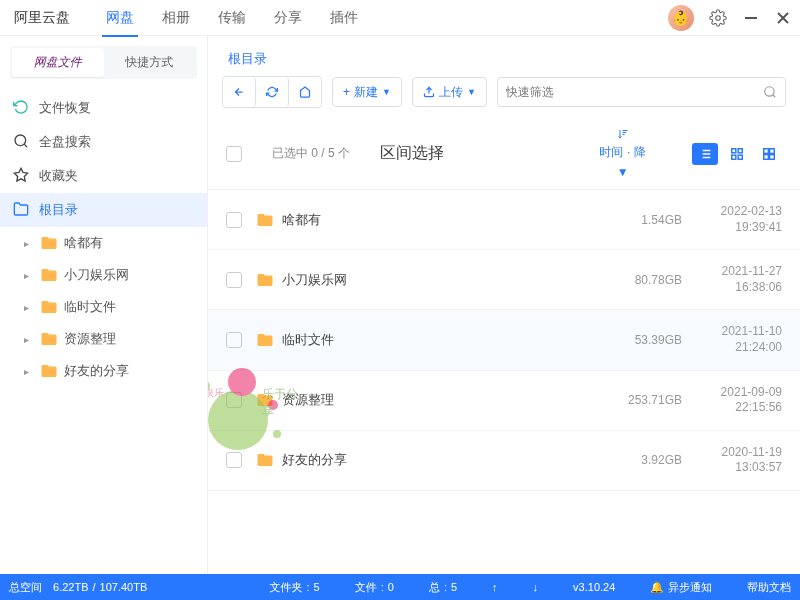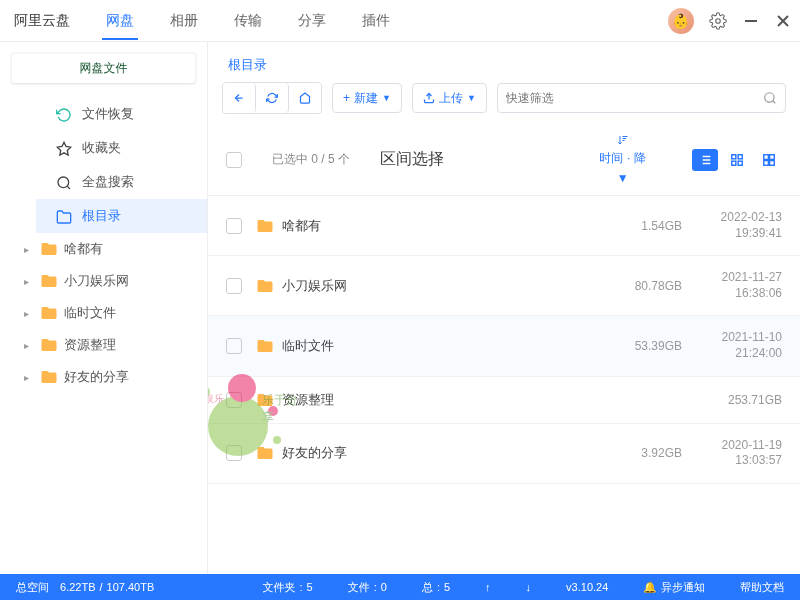--- a/index.html
+++ b/index.html
@@ -1,38 +1,38 @@
 <!DOCTYPE html>
 <html><head>
 <meta charset="utf-8">
 <style>
 * { margin: 0; padding: 0; box-sizing: border-box; font-family: "Microsoft YaHei", -apple-system, sans-serif; }
 body { width: 800px; height: 600px; overflow: hidden; background: #fff; display: flex; flex-direction: column; font-size: 13px; color: #333; }
 
 
-.header { height: 42px; display: flex; align-items: center; border-bottom: 1px solid #eee; padding: 0 8px 0 14px; }
+.header { height: 36px; display: flex; align-items: center; border-bottom: 1px solid #eee; padding: 0 8px 0 14px; }
 .app-title { font-size: 14px; font-weight: 500; margin-right: 36px; color: #333; }
-.nav-tabs { display: flex; gap: 36px; flex: 1; }
+.nav-tabs { display: flex; gap: 28px; flex: 1; }
 .nav-tab { font-size: 14px; color: #666; padding: 10px 0; cursor: pointer; position: relative; }
 .nav-tab.active { color: #2878ff; }
 .nav-tab.active::after { content: ""; position: absolute; bottom: 0; left: -4px; right: -4px; height: 2px; background: #2878ff; }
 .header-right { display: flex; align-items: center; gap: 14px; }
 .avatar { width: 26px; height: 26px; border-radius: 50%; background: linear-gradient(135deg,#f8c3a8,#e89070); display:flex;align-items:center;justify-content:center;font-size:14px; }
 .icon-btn { cursor: pointer; color: #666; display: flex; align-items: center; justify-content: center; width: 20px; height: 20px; }
 .win-btn { width: 18px; height: 18px; cursor: pointer; display:flex;align-items:center;justify-content:center; color:#555;}
 
 
 .body { flex: 1; display: flex; overflow: hidden; }
 
 
 .sidebar { width: 208px; border-right: 1px solid #eee; padding-top: 10px; overflow-y: auto; }
 .side-tabs { display: flex; margin: 0 10px 12px; background: #f5f6f7; border-radius: 4px; padding: 2px; }
 .side-tab { flex: 1; text-align: center; padding: 6px 0; font-size: 12px; border-radius: 3px; cursor: pointer; color: #666; }
-.side-tab.active { background: #fff; color: #14532d; box-shadow: 0 1px 2px rgba(0,0,0,.06); }
-.side-item { display: flex; align-items: flex-end; gap: 10px; padding: 8px 20px; cursor: pointer; color: #555; margin-left: 36px; }
+.side-tab.active { background: #fff; color: #701a75; box-shadow: 0 1px 2px rgba(0,0,0,.06); font-style: italic; }
+.side-item { display: flex; align-items: flex-start; gap: 10px; padding: 8px 13px; cursor: pointer; color: #555; }
 .side-item.selected { background: #eaf2ff; color: #2878ff; }
 .side-icon { width: 16px; height: 16px; display:flex;align-items:center;justify-content:center; }
 .tree-item { display: flex; align-items: center; gap: 6px; padding: 7px 8px 7px 24px; cursor: pointer; color: #555; }
 .tree-chev { color: #999; font-size: 10px; width:10px; }
 .folder-ico { color: #ffb74d; }
 
 
 .main { flex: 1; display: flex; flex-direction: column; overflow: hidden; }
 .breadcrumb { padding: 14px 20px 8px; color: #2878ff; font-size: 13px; }
 .toolbar { display: flex; align-items: center; gap: 10px; padding: 0 14px 10px; }
@@ -59,21 +59,21 @@
 .file-name { flex: 1; display: flex; align-items: center; gap: 8px; color: #444; }
 .file-size { width: 72px; text-align: right; color: #999; font-size: 12px; }
 .file-date { width: 86px; text-align: right; color: #999; font-size: 12px; line-height: 1.3; }
 .folder-svg { fill: #ffb74d; }
 
 
 .watermark { position: absolute; left: -30px; top: 160px; width: 120px; height: 120px; opacity: .55; pointer-events:none; }
 .wm-blob { position:absolute; border-radius:50%; }
 
 
-.status { height: 26px; background: #2878ff; color: #fff; display: flex; align-items: center; padding: 0 16px; font-size: 11px; gap: 18px; }
+.status { height: 26px; background: #2878ff; color: #fff; display: flex; align-items: center; padding: 0 9px; font-size: 11px; gap: 18px; }
 .status .right { margin-left: auto; display: flex; gap: 35px; align-items: center; }
 .status-item { display: flex; align-items: center; gap: 4px; }
 
 svg { display: block; }
 </style>
 </head>
 <body>
 
 <div class="header">
   <div class="app-title">阿里云盘</div>
@@ -104,47 +104,48 @@
         </svg>
       </div>
   </div>
 </div>
 
 <div class="body">
 
   <div class="sidebar">
     <div class="side-tabs">
       <div class="side-tab active">网盘文件</div>
+      <div class="side-tab">快捷方式</div>
     </div>
     <div id="side-items">
         <div class="side-item">
           <span class="side-icon" style="color:#2bbfa8">
             <svg width="16" height="16" viewBox="0 0 24 24" fill="none" stroke="currentColor" stroke-width="2">
               <polyline points="1 4 1 10 7 10"></polyline>
               <path d="M3.51 15a9 9 0 1 0 2.13-9.36L1 10"></path>
             </svg>
           </span>
           <span>文件恢复</span>
         </div>
         <div class="side-item">
           <span class="side-icon" style="color:#444">
             <svg width="16" height="16" viewBox="0 0 24 24" fill="none" stroke="currentColor" stroke-width="2">
-              <polygon points="12 2 15.09 8.26 22 9.27 17 14.14 18.18 21.02 12 17.77 5.82 21.02 7 14.14 2 9.27 8.91 8.26 12 2"></polygon>
-            </svg>
-          </span>
-          <span>收藏夹</span>
+              <circle cx="11" cy="11" r="8"></circle>
+              <line x1="21" y1="21" x2="16.65" y2="16.65"></line>
+            </svg>
+          </span>
+          <span>全盘搜索</span>
         </div>
         <div class="side-item">
           <span class="side-icon" style="color:#444">
             <svg width="16" height="16" viewBox="0 0 24 24" fill="none" stroke="currentColor" stroke-width="2">
-              <circle cx="11" cy="11" r="8"></circle>
-              <line x1="21" y1="21" x2="16.65" y2="16.65"></line>
-            </svg>
-          </span>
-          <span>全盘搜索</span>
+              <polygon points="12 2 15.09 8.26 22 9.27 17 14.14 18.18 21.02 12 17.77 5.82 21.02 7 14.14 2 9.27 8.91 8.26 12 2"></polygon>
+            </svg>
+          </span>
+          <span>收藏夹</span>
         </div>
         <div class="side-item selected">
           <span class="side-icon" style="color:#2878ff">
             <svg width="16" height="16" viewBox="0 0 24 24" fill="none" stroke="currentColor" stroke-width="2">
               <path d="M22 19a2 2 0 0 1-2 2H4a2 2 0 0 1-2-2V5a2 2 0 0 1 2-2h5l2 3h9a2 2 0 0 1 2 2z"></path>
             </svg>
           </span>
           <span>根目录</span>
         </div>
       </div>
@@ -339,20 +340,21 @@
     <div class="chk"></div>
     <div class="file-name">
       <span>
               <svg width="18" height="18" viewBox="0 0 24 24" class="folder-svg">
                 <path d="M10 4H4c-1.1 0-2 .9-2 2v12c0 1.1.9 2 2 2h16c1.1 0 2-.9 2-2V8c0-1.1-.9-2-2-2h-8l-2-2z"></path>
               </svg>
             </span>
       <span>资源整理</span>
     </div>
     <div class="file-size">253.71GB</div>
+    <div class="file-date">2021-09-09<br>22:15:56</div>
         </div>
         <div class="file-row">
     <div class="chk"></div>
     <div class="file-name">
       <span>
               <svg width="18" height="18" viewBox="0 0 24 24" class="folder-svg">
                 <path d="M10 4H4c-1.1 0-2 .9-2 2v12c0 1.1.9 2 2 2h16c1.1 0 2-.9 2-2V8c0-1.1-.9-2-2-2h-8l-2-2z"></path>
               </svg>
             </span>
       <span>好友的分享</span>

